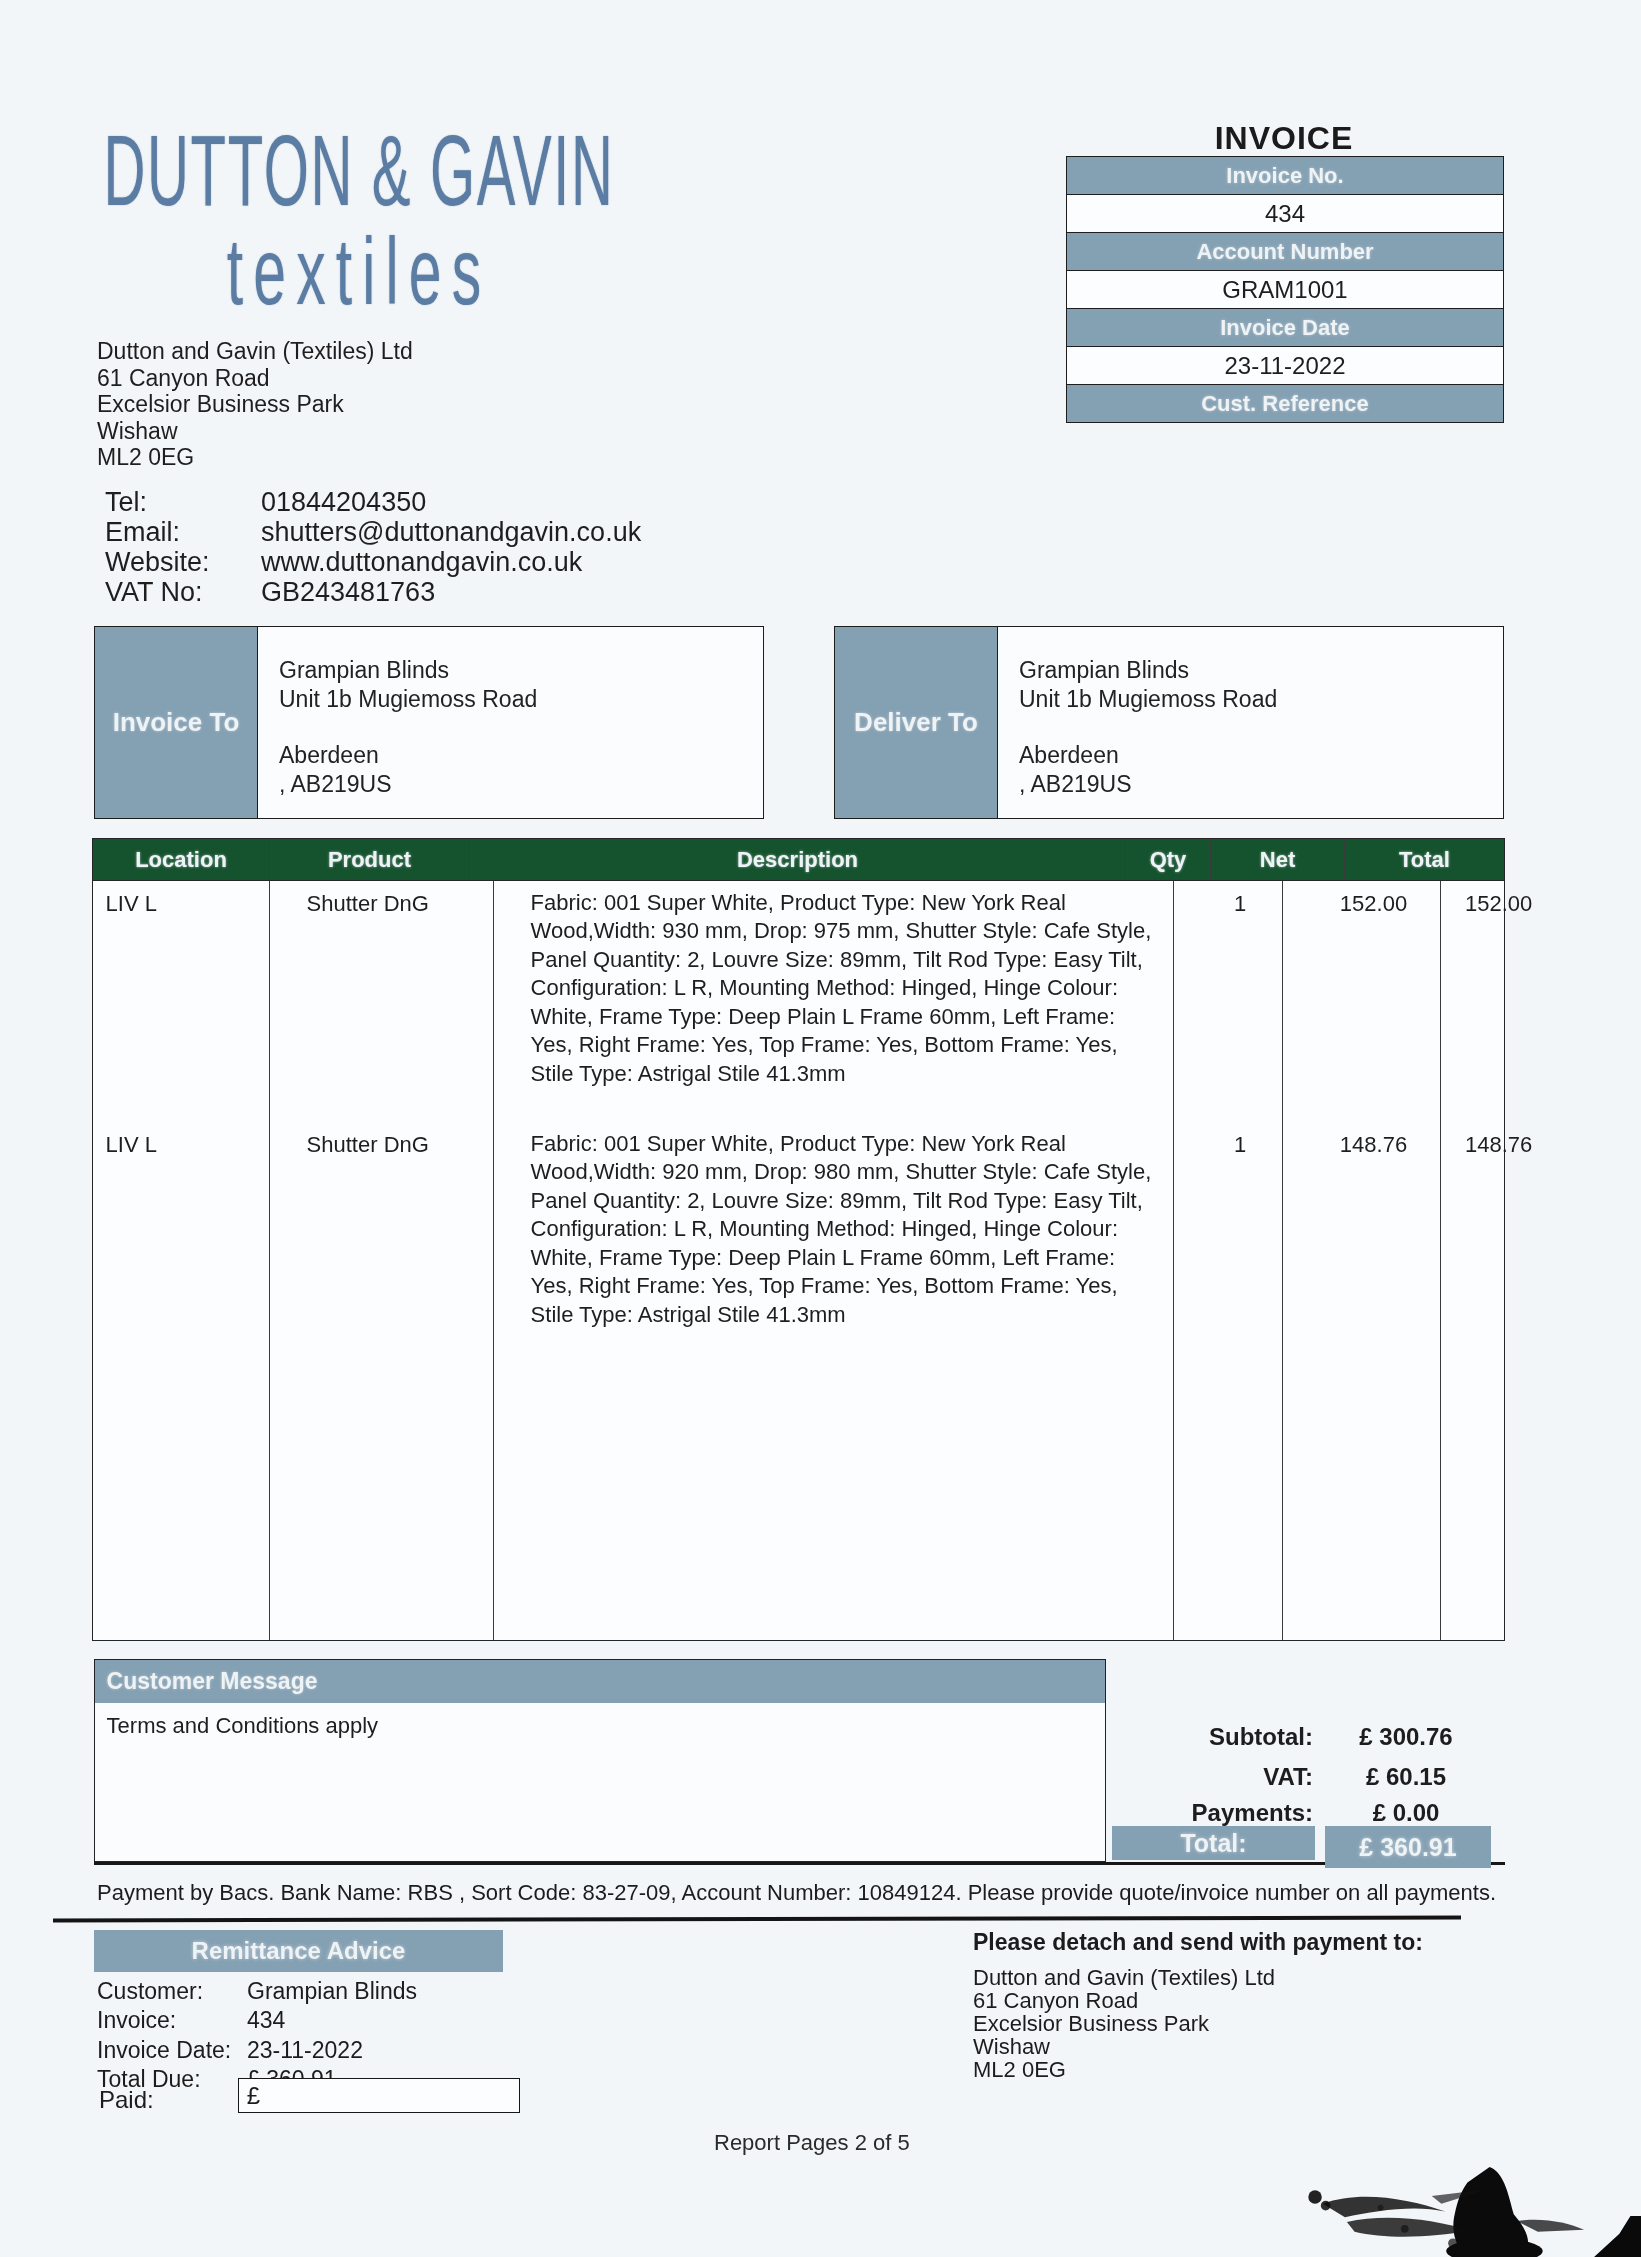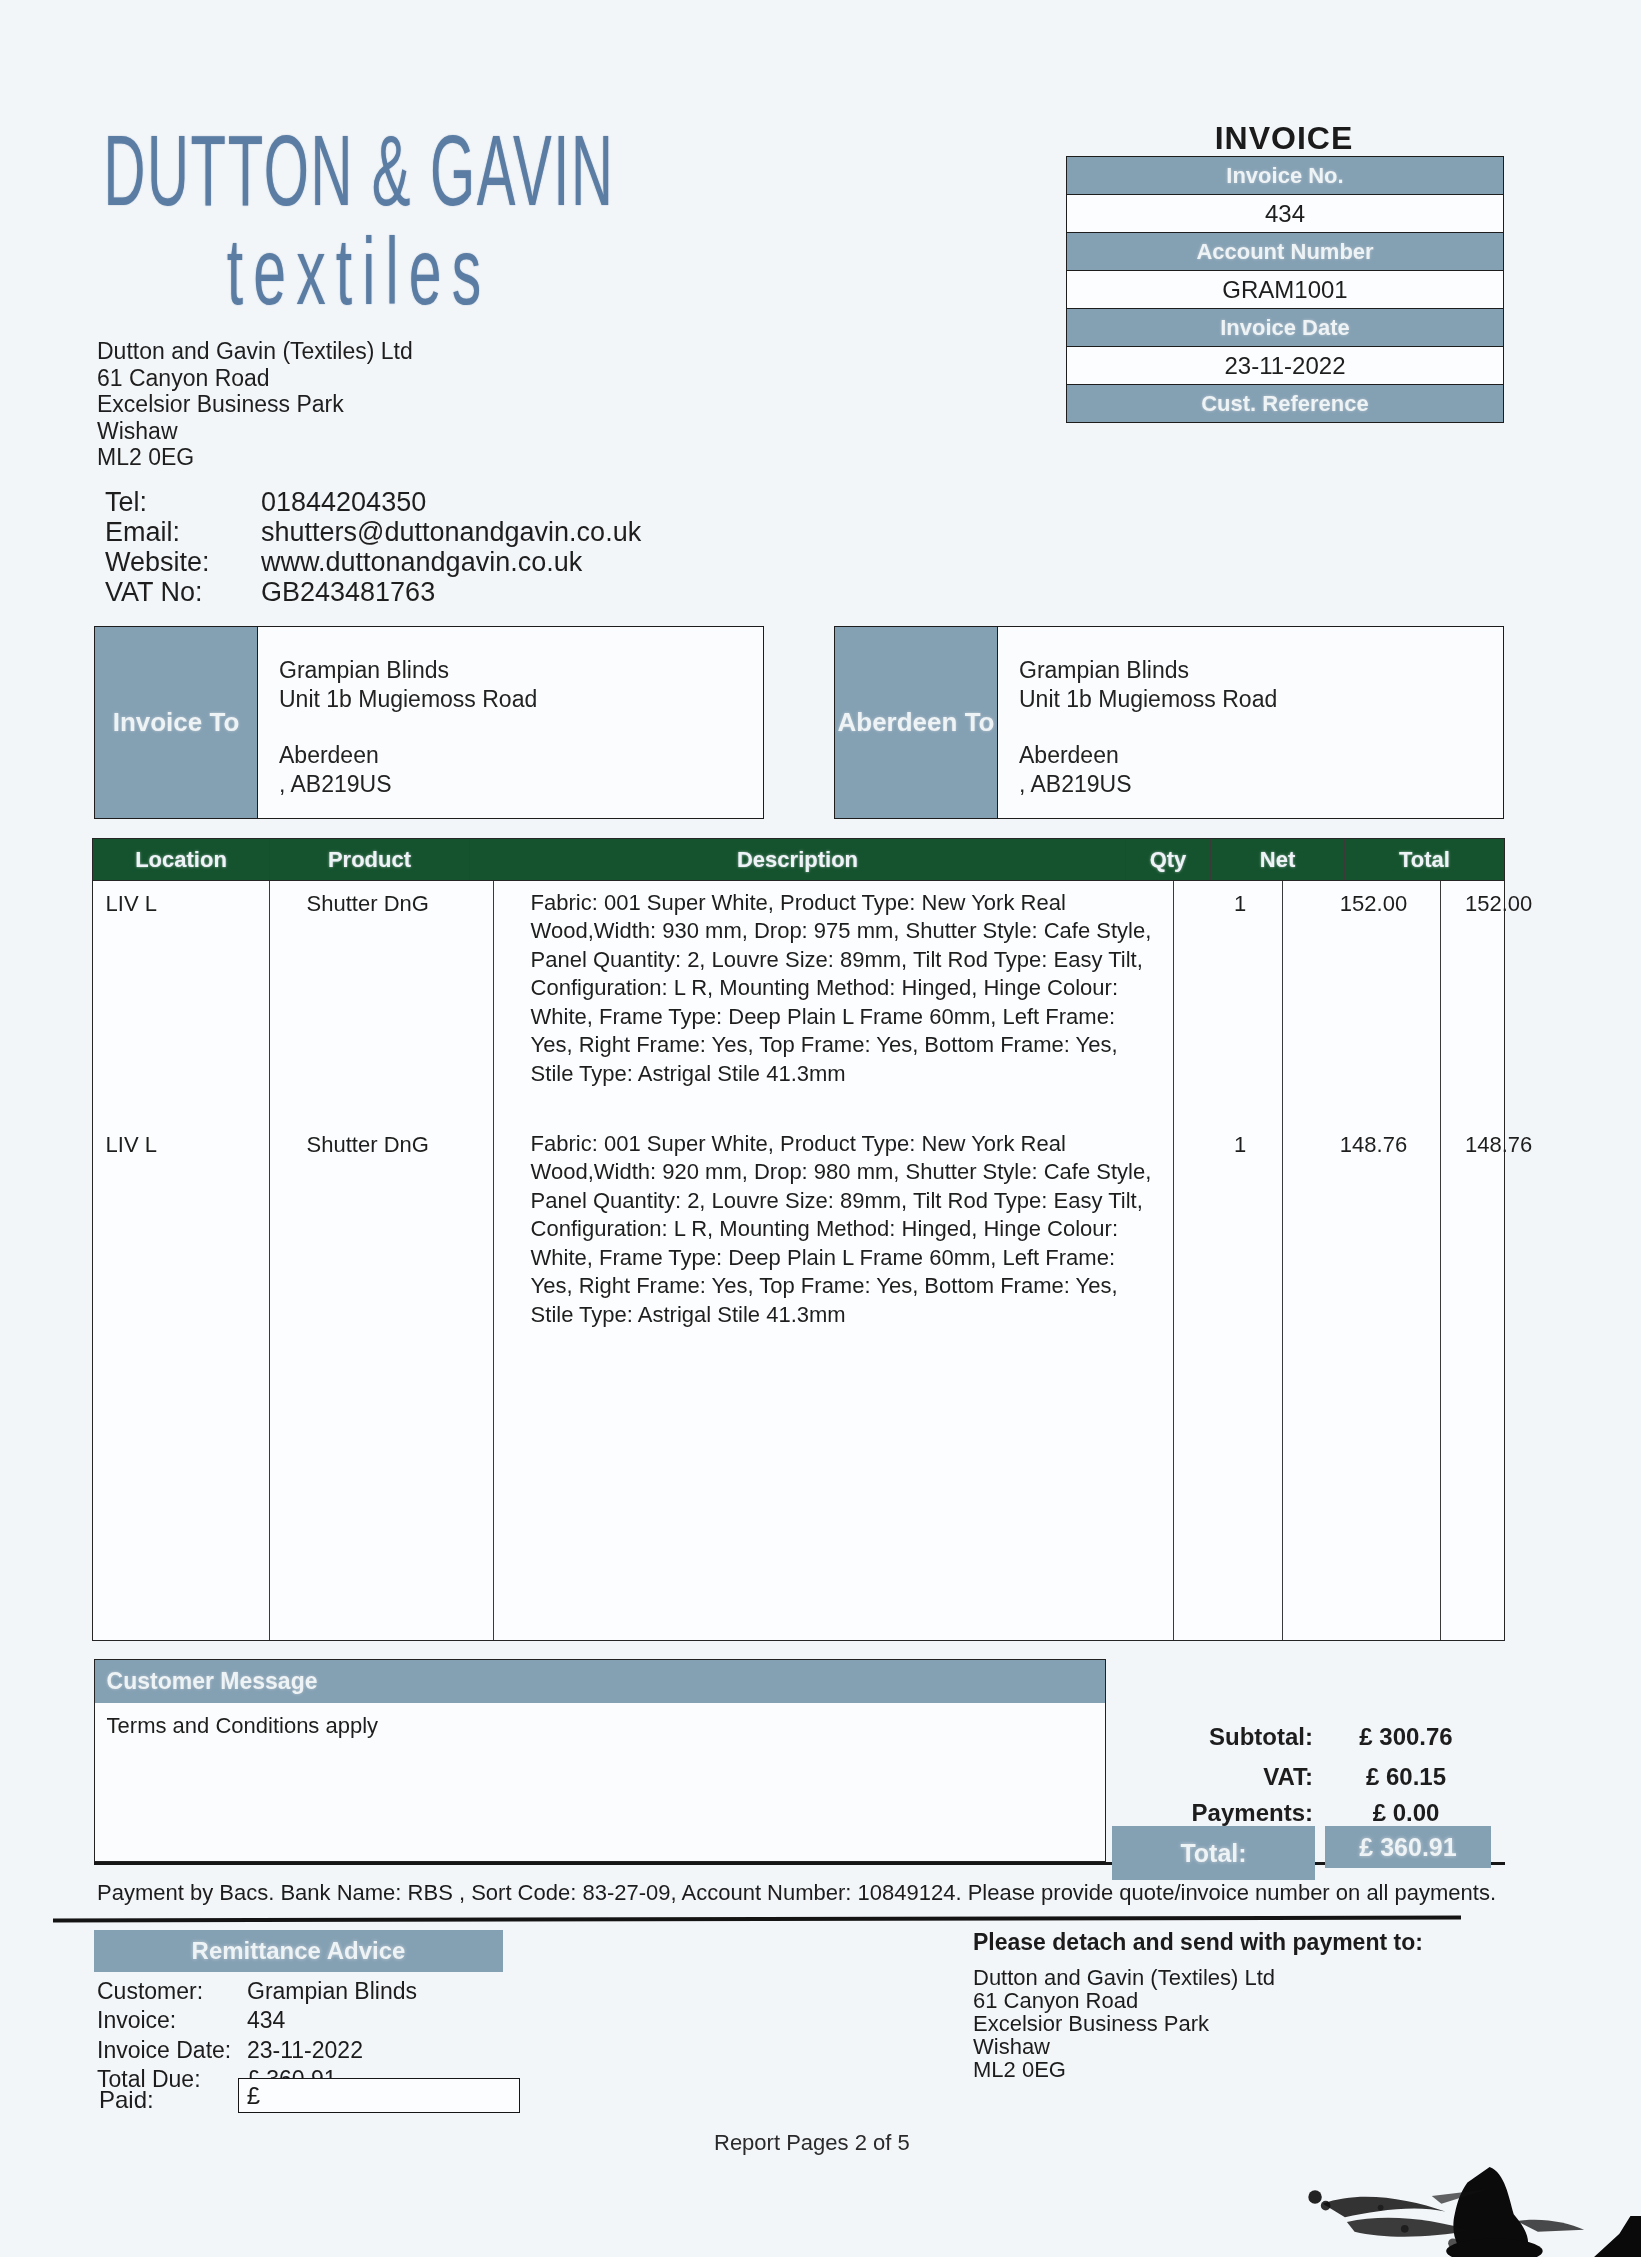--- a/index.html
+++ b/index.html
@@ -99,21 +99,21 @@
     padding-left:11.6px; color:#eef3f6; font-size:23px; font-weight:bold;
     text-shadow:0 0 2.9px rgba(255,255,255,.55), 0 0 1px rgba(90,115,135,.7);
   }
   .cust-msg-body{padding:9.7px 11.6px; font-size:22px; color:#1e1e1e;}
   .long-rule{position:absolute; left:94px; top:1862px; width:1411px; height:2.9px; background:#161616;}
   
   .tot-label{position:absolute; left:1091px; width:222px; text-align:right; font-size:24px; font-weight:bold; color:#1d1d1d;}
   .tot-value{position:absolute; left:1325px; width:162px; text-align:center; font-size:24px; font-weight:bold; color:#1d1d1d;}
   .t-sub{top:1723px;} .t-vat{top:1763px;} .t-pay{top:1799px;}
   .total-bar-label{
-    position:absolute; left:1112px; top:1826px; width:203px; height:54px;
+    position:absolute; left:1112px; top:1826px; width:203px; height:34px;
     background:#84a0b3; color:#eef3f6; font-size:25px; font-weight:bold;
     display:flex; align-items:center; justify-content:center;
     text-shadow:0 0 3.9px rgba(255,255,255,.6), 0 0 1px rgba(90,115,135,.7);
   }
   .total-bar-value{
     position:absolute; left:1325px; top:1826px; width:166px; height:42px;
     background:#84a0b3; color:#eef3f6; font-size:25px; font-weight:bold;
     display:flex; align-items:center; justify-content:center;
     text-shadow:0 0 3.9px rgba(255,255,255,.6), 0 0 1px rgba(90,115,135,.7);
   }
@@ -196,21 +196,21 @@
     <div class="party-content">
       <div class="party-line">Grampian Blinds</div>
       <div class="party-line">Unit 1b Mugiemoss Road</div>
       <div class="party-line"></div>
       <div class="party-line">Aberdeen</div>
       <div class="party-line">, AB219US</div>
     </div>
   </div>
 
   <div class="party-box party-deliver">
-    <div class="party-label">Aberdeen To</div>
+    <div class="party-label">Deliver To</div>
     <div class="party-content">
       <div class="party-line">Grampian Blinds</div>
       <div class="party-line">Unit 1b Mugiemoss Road</div>
       <div class="party-line"></div>
       <div class="party-line">Aberdeen</div>
       <div class="party-line">, AB219US</div>
     </div>
   </div>
 
   <div class="items-table">

